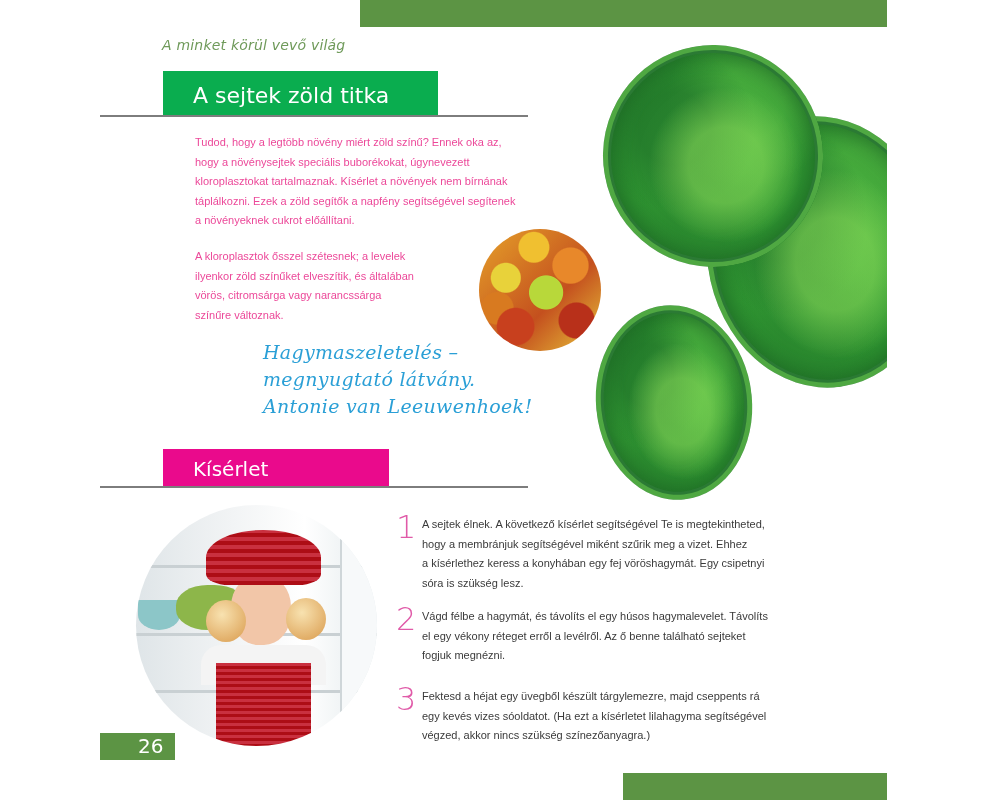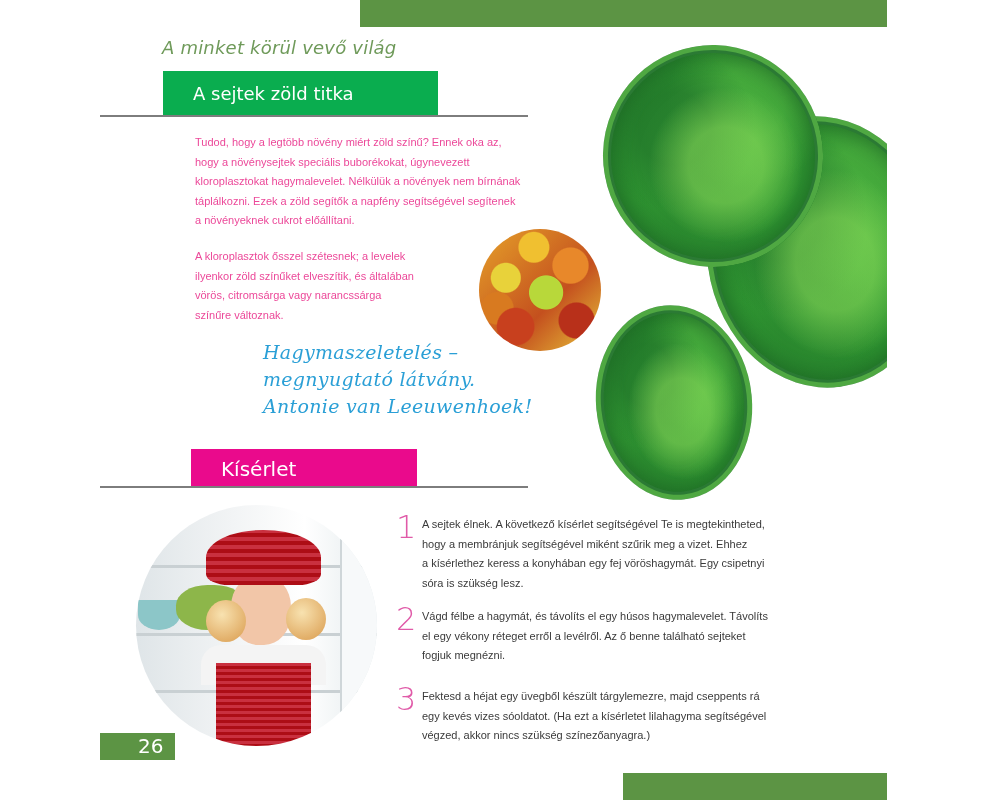--- a/index.html
+++ b/index.html
@@ -5,33 +5,33 @@
   html, body { margin: 0; padding: 0; }
   body {
     width: 1000px; height: 800px; position: relative; overflow: hidden;
     background: #ffffff;
     font-family: "DejaVu Sans", sans-serif;
   }
   .abs { position: absolute; }
   .bar-top { left: 360px; top: 0; width: 527px; height: 27px; background: #5c9444; }
   .bar-bottom { left: 623px; top: 773px; width: 264px; height: 27px; background: #5c9444; }
   .chapter {
-    left: 162px; top: 37px; font-size: 18px; font-style: italic; color: #6f9a5a;
+    left: 162px; top: 37px; font-size: 14px; font-style: italic; color: #6f9a5a;
     font-family: "DejaVu Sans", sans-serif; letter-spacing: 0.2px;
   }
   .hdr {
     color: #fff; font-family: "DejaVu Sans", sans-serif; box-sizing: border-box;
   }
   .hdr-green {
     left: 163px; top: 71px; width: 275px; height: 45px; background: #0aad4f;
-    font-size: 18px; padding: 12px 0 0 30px;
+    font-size: 22px; padding: 12px 0 0 30px;
   }
   .hdr-pink {
     left: 163px; top: 449px; width: 226px; height: 38px; background: #ea0a8c;
-    font-size: 20px; padding: 8px 0 0 30px; margin-left: 28px;
+    font-size: 20px; padding: 8px 0 0 30px;
   }
   .divider { height: 2px; background: #7d7d7d; left: 100px; width: 428px; }
   .div1 { top: 115px; }
   .div2 { top: 486px; }
   .para {
     font-family: "Liberation Sans", sans-serif; font-size: 11px; line-height: 19.6px;
     color: #ec4899;
   }
   .p1 { left: 195px; top: 133px; width: 395px; }
   .p2 { left: 195px; top: 247px; width: 285px; }
@@ -114,21 +114,21 @@
 <div class="abs bar-bottom"></div>
 
 <div class="abs chapter">A minket körül vevő világ</div>
 
 <div class="abs hdr hdr-green">A sejtek zöld titka</div>
 <div class="abs divider div1"></div>
 
 <div class="abs para p1">
   <span class="line">Tudod, hogy a legtöbb növény miért zöld színű? Ennek oka az,</span>
   <span class="line">hogy a növénysejtek speciális buborékokat, úgynevezett</span>
-  <span class="line">kloroplasztokat hagymalevelet. Nélkülük a növények nem bírnának</span>
+  <span class="line">kloroplasztokat tartalmaznak. Kísérlet a növények nem bírnának</span>
   <span class="line">táplálkozni. Ezek a zöld segítők a napfény segítségével segítenek</span>
   <span class="line">a növényeknek cukrot előállítani.</span>
 </div>
 
 <div class="abs para p2">
   <span class="line">A kloroplasztok ősszel szétesnek; a levelek</span>
   <span class="line">ilyenkor zöld színűket elveszítik, és általában</span>
   <span class="line">vörös, citromsárga vagy narancssárga</span>
   <span class="line">színűre változnak.</span>
 </div>

